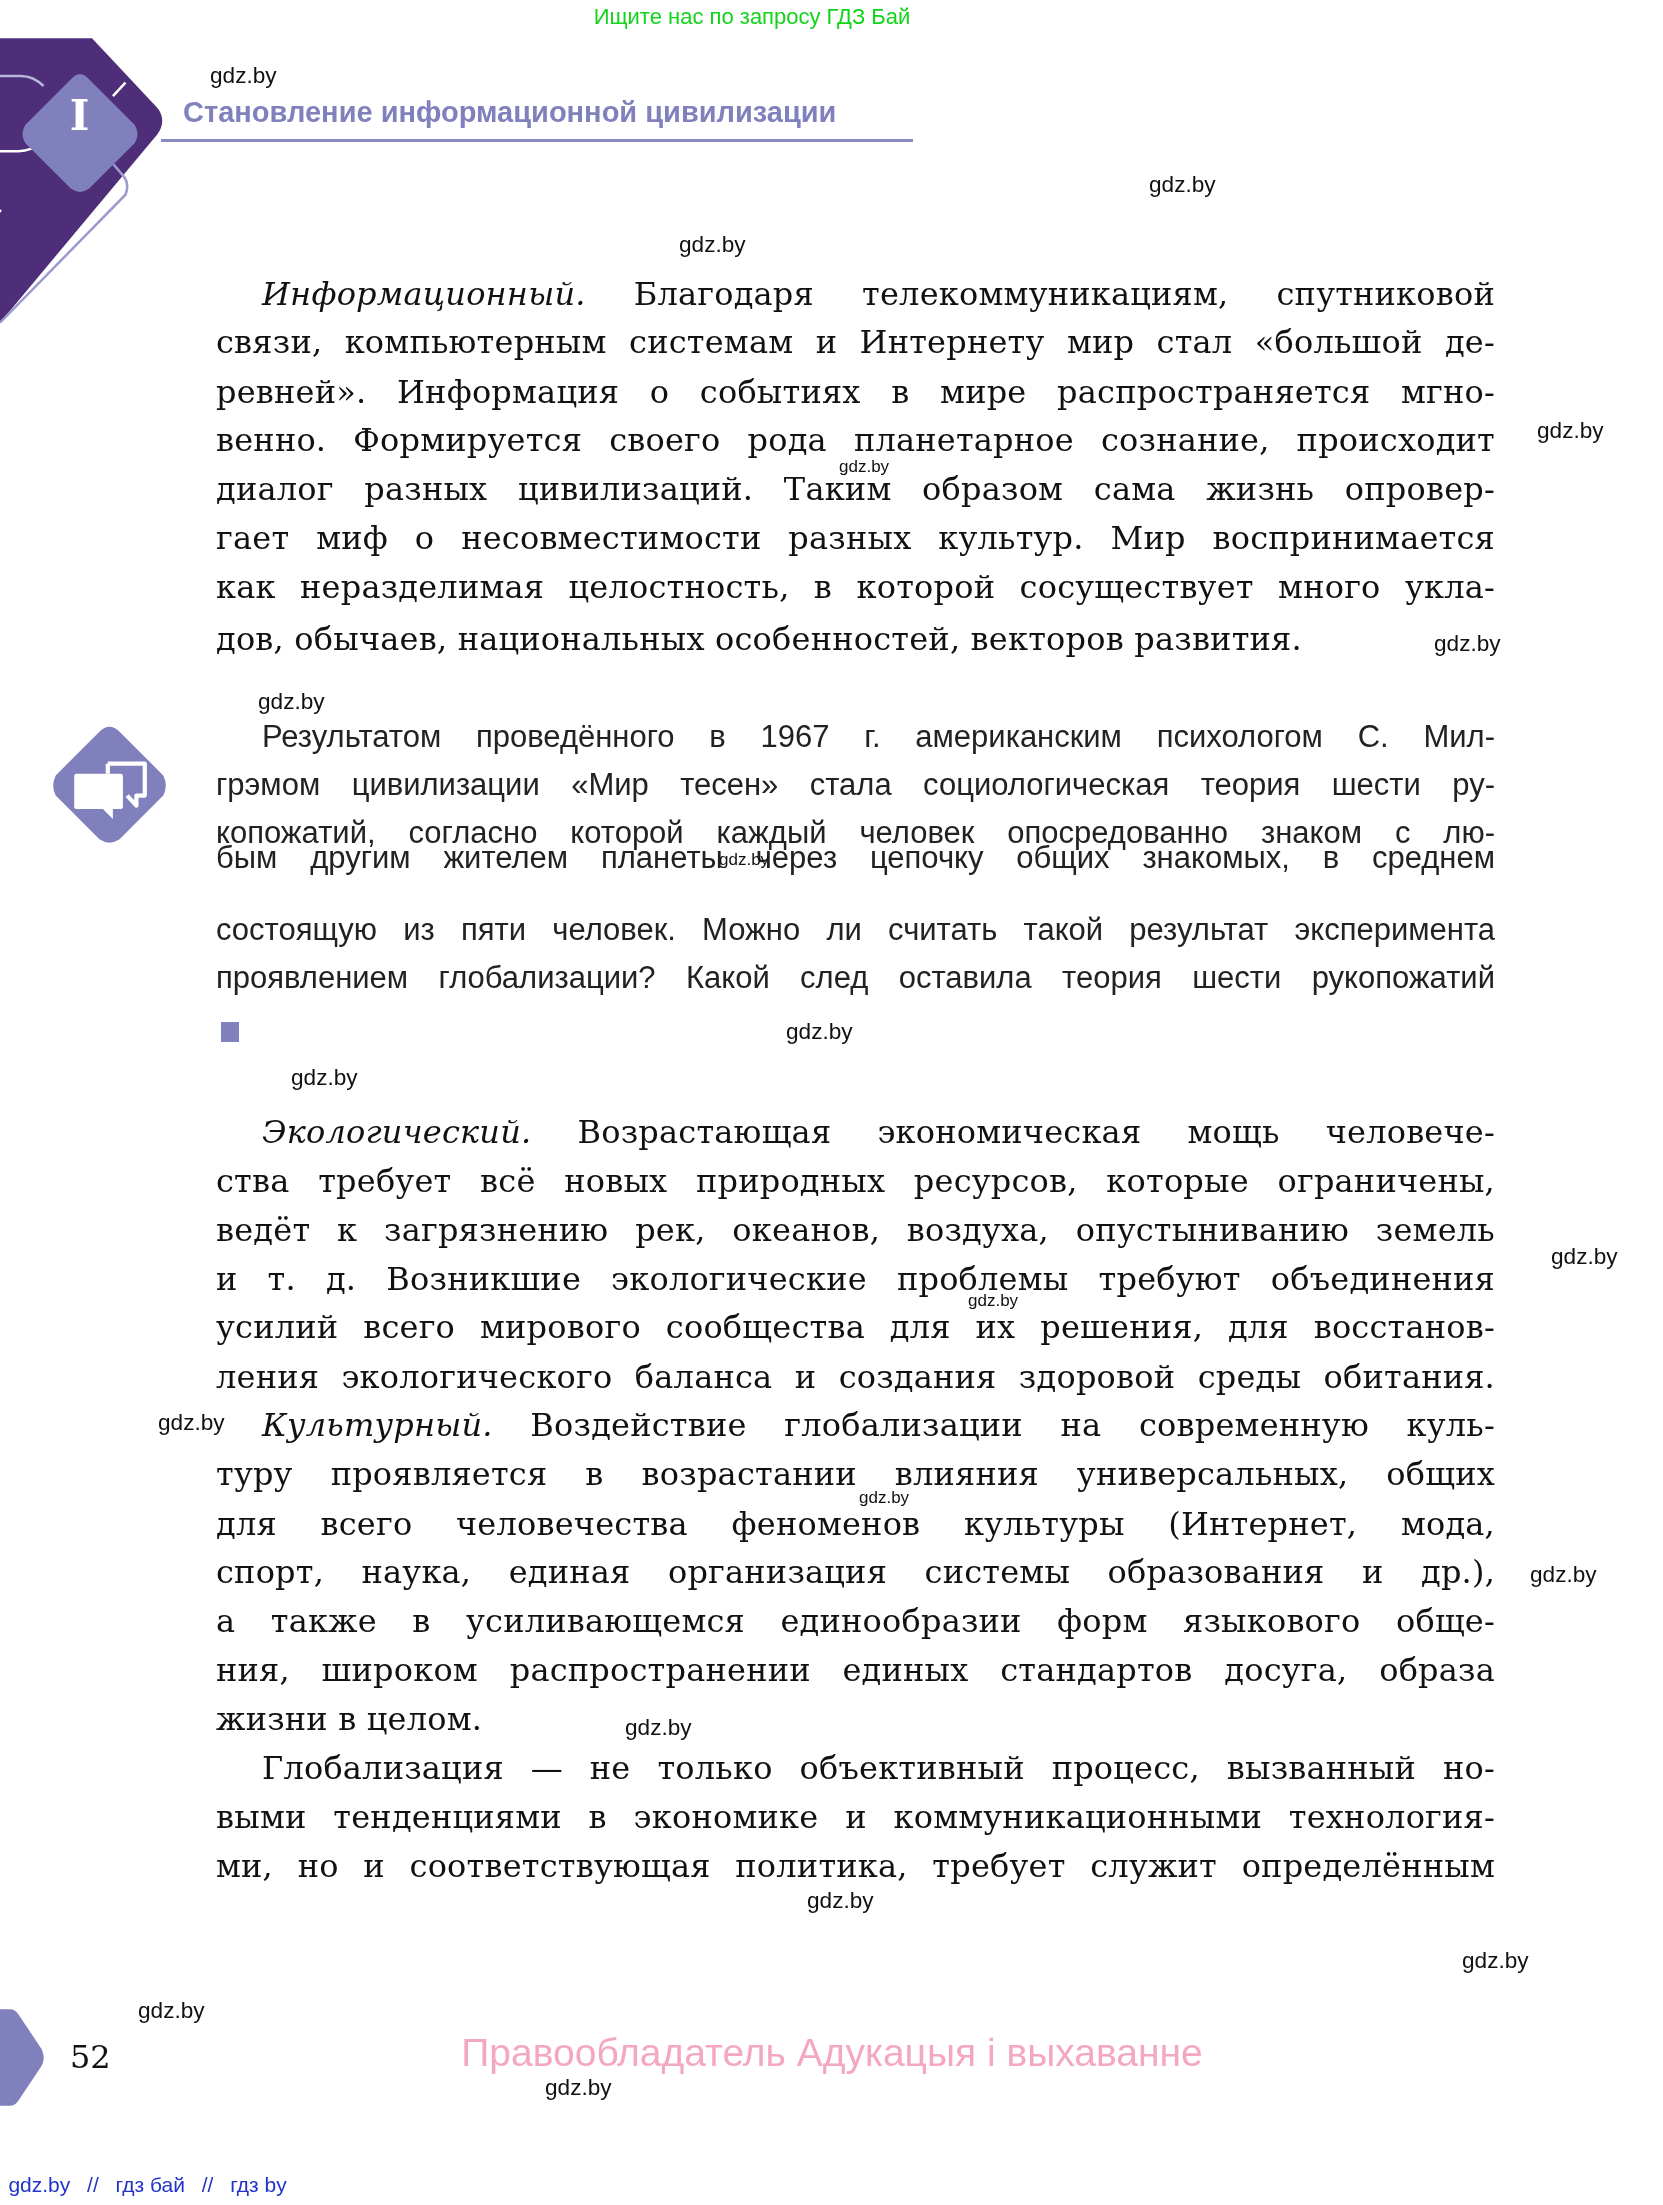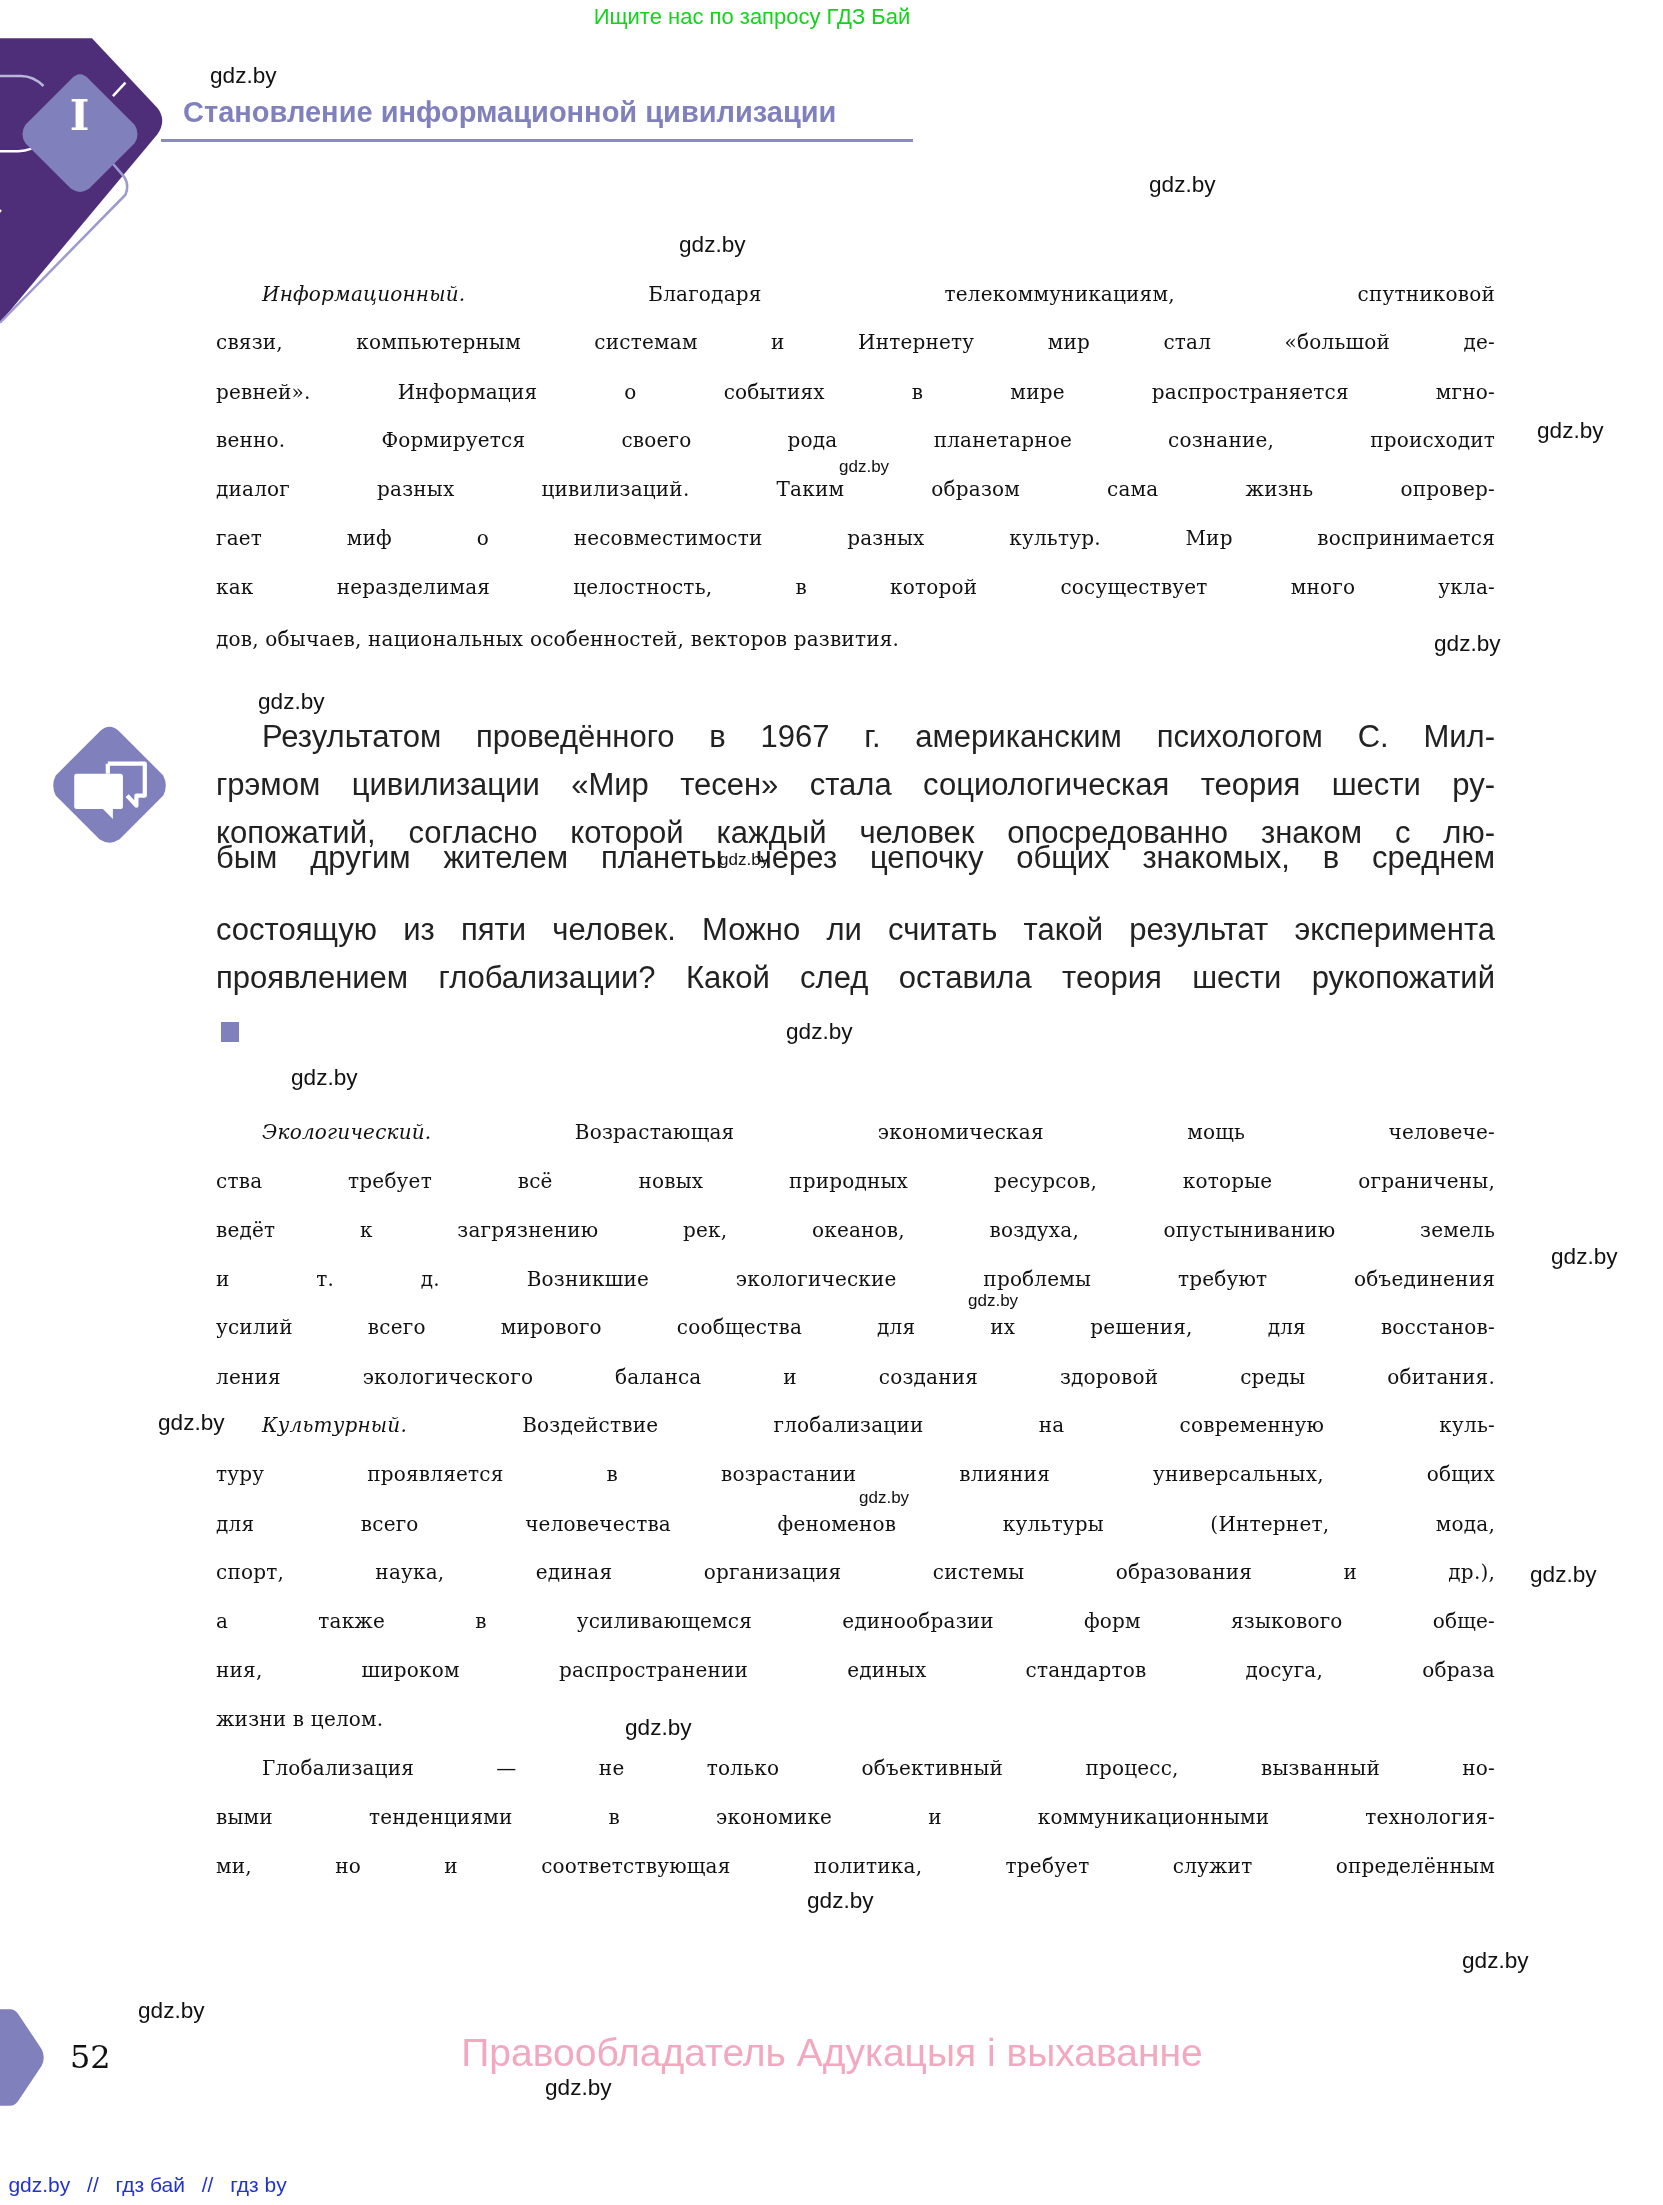--- a/index.html
+++ b/index.html
@@ -4,21 +4,21 @@
 <style>
   html, body { margin: 0; padding: 0; background: #ffffff; }
   body { width: 1664px; height: 2205px; position: relative; overflow: hidden; }
   .abs { position: absolute; }
   .banner-top { left: 0; width: 1504px; top: 3.4px; text-align: center; color: #12d41a; font-family: "Liberation Sans", sans-serif; font-size: 22px; line-height: 27px; }
   .chapter-title { left: 183px; top: 94px; color: #8080bd; font-family: "Liberation Sans", sans-serif; font-weight: bold; font-size: 29px; line-height: 37px; white-space: nowrap; }
   .chapter-rule { left: 161px; top: 139px; width: 752px; height: 3.4px; background: #8a8ac2; }
   .wm { font-family: "Liberation Sans", sans-serif; font-size: 22.6px; color: #111; line-height: 25px; white-space: nowrap; }
   .wm.sm { font-size: 17px; line-height: 18.4px; }
   .line { left: 216px; width: 1279px; white-space: nowrap; text-align-last: justify; text-align: justify; color: #111; }
-  .serif { font-family: "DejaVu Serif", serif; font-size: 20px; line-height: 42px; letter-spacing: 0.2px; }
+  .serif { font-family: "DejaVu Serif", serif; font-size: 32px; line-height: 42px; letter-spacing: 0.2px; }
   .sans { font-family: "Liberation Sans", sans-serif; font-size: 31px; line-height: 39px; color: #222; }
   .last { text-align-last: left; }
   .ind { left: 262px; width: 1233px; }
   .it { font-style: italic; }
   .sq { display: inline-block; width: 18.4px; height: 20px; background: #8080bd; vertical-align: -1.7px; margin-left: 5px; }
   .page-num { left: 70px; top: 2038px; font-family: "DejaVu Serif", serif; font-size: 32px; color: #111; }
   .rights { left: 0; width: 1664px; top: 2029px; text-align: center; color: #f4a8c0; font-family: "Liberation Sans", sans-serif; font-size: 39px; line-height: 47px; }
   .footer { left: 0; width: 1664px; top: 2172px; color: #2233cc; font-family: "Liberation Sans", sans-serif; font-size: 21px; line-height: 25px; }
   .footer span { margin: 0 8.4px; }
 </style>

